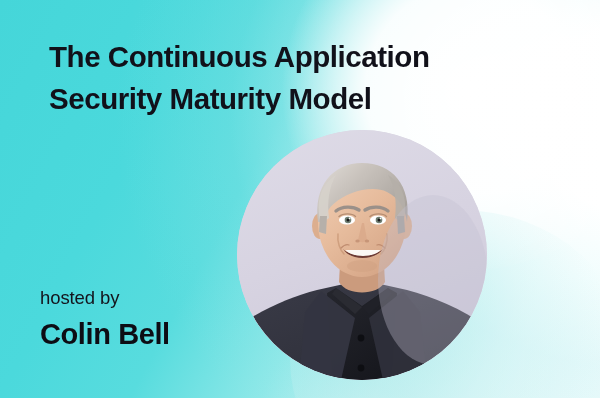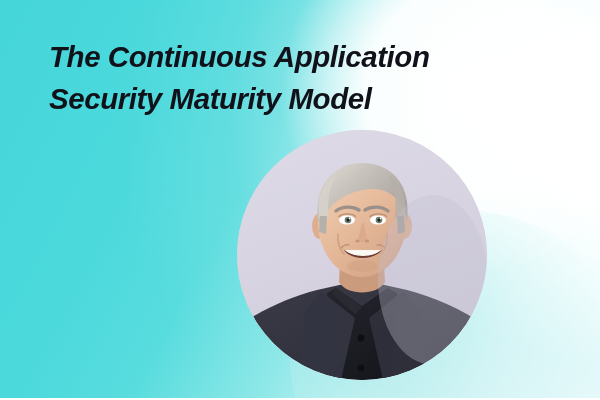--- a/index.html
+++ b/index.html
@@ -11,21 +11,20 @@
   body {
     font-family: "Liberation Sans", sans-serif;
   }
 
   .card {
     position: relative;
     width: 600px;
     height: 400px;
     overflow: hidden;
     background: #f9a8d4;
-    font-style: italic;
   }
 
   
   .bg {
     position: absolute;
     left: 0;
     top: 0;
     width: 600px;
     height: 398px;
     background:
@@ -143,20 +142,24 @@
 
 <div class="card">
 
   <div class="bg"></div>
   <div class="bg-bloom"></div>
   <div class="bg-wash"></div>
 
   <h1 class="title">The Continuous Application
 Security Maturity Model</h1>
 
+  <div class="host-block">
+    <p class="hosted-by">hosted by</p>
+    <p class="host-name">Colin Bell</p>
+  </div>
 
   <div class="portrait">
     <svg viewBox="0 0 250 250" xmlns="http://www.w3.org/2000/svg">
       <defs>
         <linearGradient id="backdropG" x1="0" y1="0" x2="0.35" y2="1">
           <stop offset="0%" stop-color="#dedbe7"></stop>
           <stop offset="55%" stop-color="#d7d3e1"></stop>
           <stop offset="100%" stop-color="#cfcbdb"></stop>
         </linearGradient>
         <linearGradient id="skinG" x1="0.15" y1="0" x2="0.9" y2="1">

